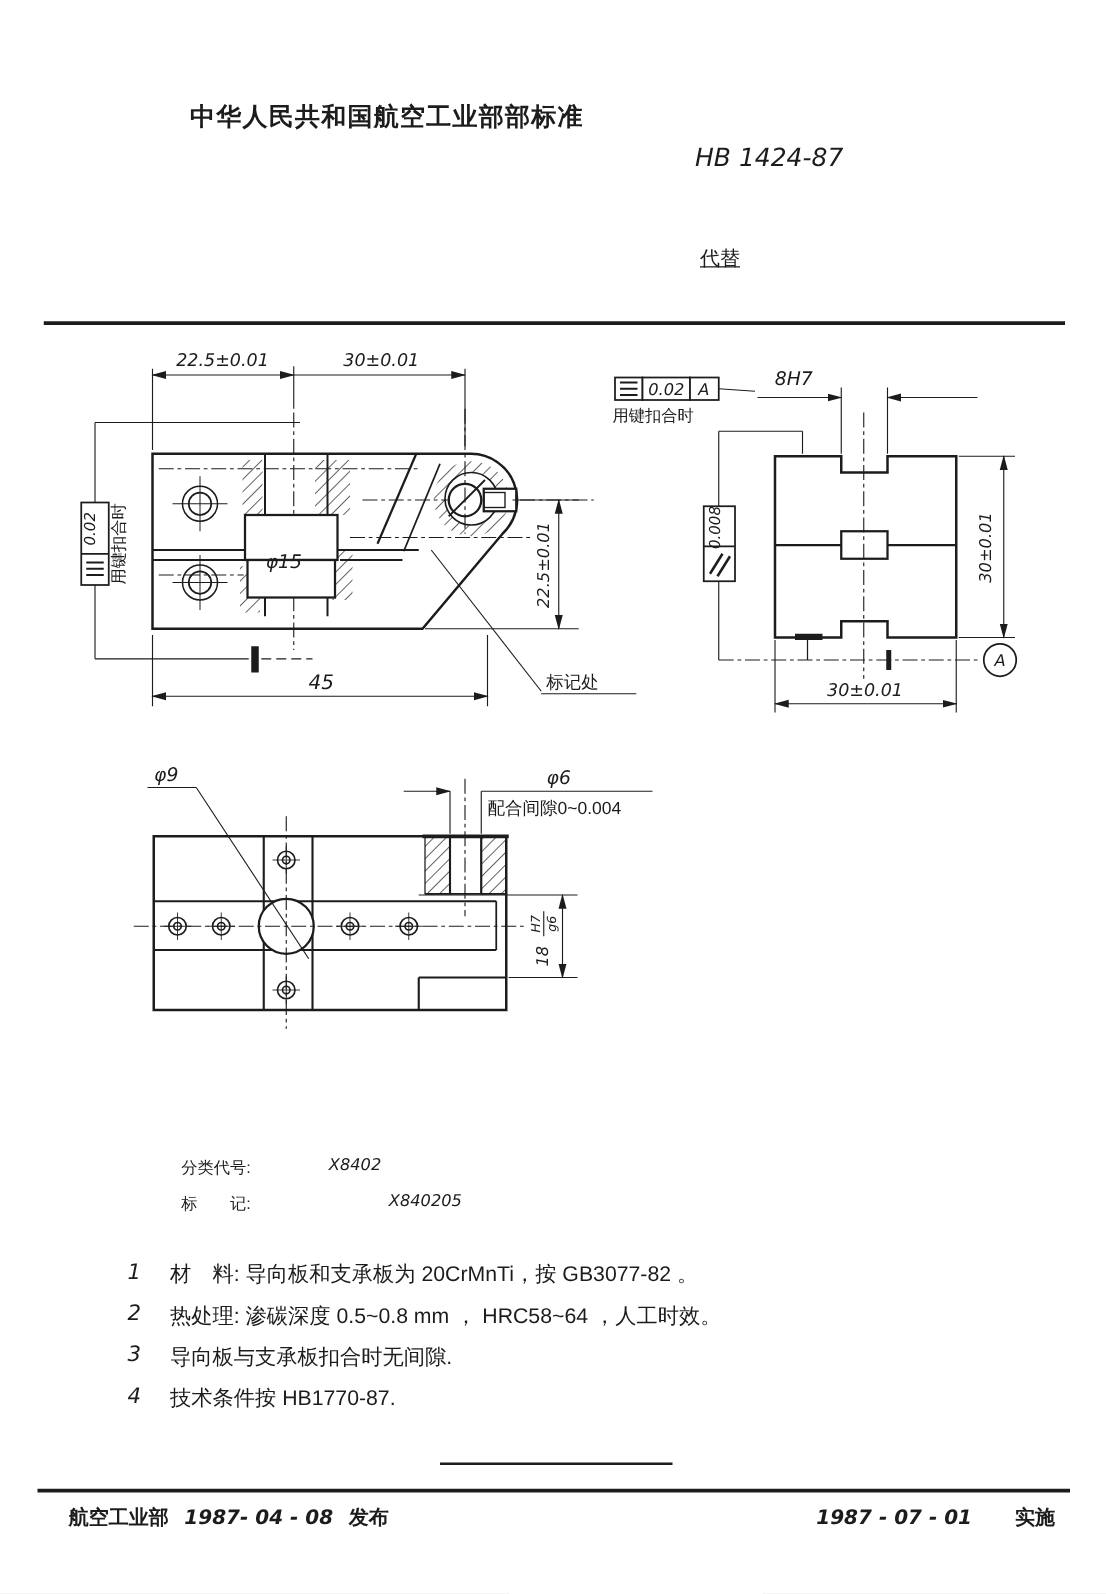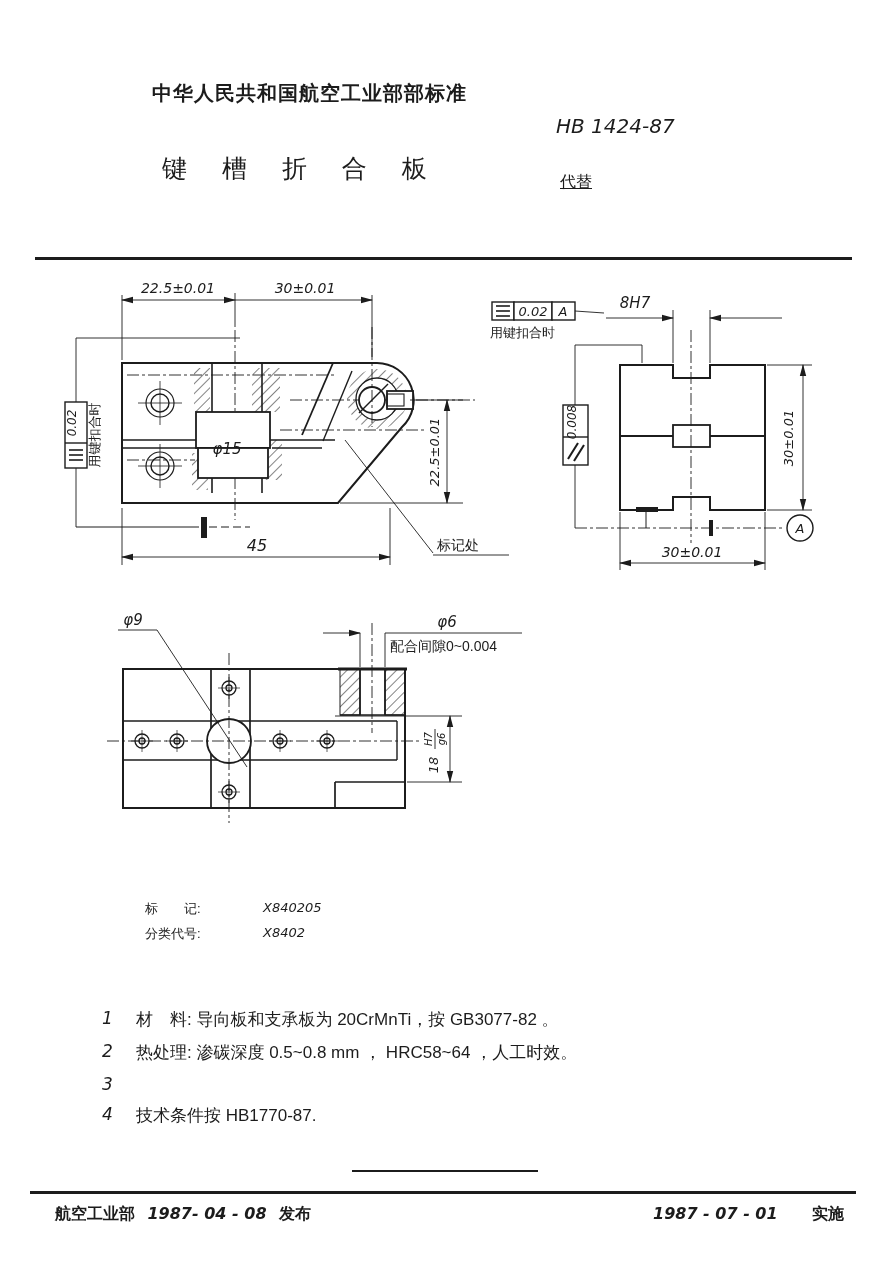--- a/index.html
+++ b/index.html
@@ -4,47 +4,46 @@
 <style>
   html,body{margin:0;padding:0;background:#e8e8e8;}
   .page{position:relative;width:885px;height:1275px;background:#ffffff;overflow:hidden;
         font-family:"Liberation Sans","DejaVu Sans",sans-serif;color:#1c1c1c;}
   .abs{position:absolute;}
   .cn{font-family:"Liberation Sans","DejaVu Sans",sans-serif;}
   .hw{font-family:"DejaVu Sans",sans-serif;font-style:italic;}
   .std-name{left:152px;top:80px;font-size:20px;font-weight:bold;letter-spacing:1px;}
   .std-num{left:556px;top:114px;font-size:20px;}
   .doc-title{left:162px;top:152px;font-size:25px;letter-spacing:14px;}
-  .supersede{left:560px;top:172px;font-size:16px;text-decoration:underline;}
+  .supersede{left:560px;top:197px;font-size:16px;text-decoration:underline;}
   .rule{background:#1c1c1c;}
   .rule-top{left:35px;top:257px;width:817px;height:3px;}
   .rule-short{left:352px;top:1170px;width:186px;height:2px;}
   .rule-bottom{left:30px;top:1191px;width:826px;height:3px;}
   .cls-row{left:145px;font-size:13px;display:flex;}
   .cls-row .lab{width:100px;}
   .cls-row .val{margin-left:18px;text-align:center;}
-  .cls-1{top:925px;} .cls-2{top:900px;}
+  .cls-1{top:925px;} .cls-2{top:954px;gap:48px;}
   .notes{left:102px;top:1008px;font-size:17px;}
   .note-row{display:flex;margin-bottom:10px;}
   .note-num{width:34px;flex:0 0 34px;}
   .footer-left{left:55px;top:1204px;font-size:16px;}
   .footer-right{left:645px;top:1204px;font-size:16px;}
   .footer-left .org,.footer-left .pub,.footer-right .eff{font-weight:bold;}
   .footer-left .date,.footer-right .date{margin:0 8px;font-weight:bold;}
   .pub{} .eff{margin-left:22px;}
   svg text{fill:#1c1c1c;}
 </style>
 </head>
 <body>
 
 <div class="page">
 
   <div class="abs cn std-name">中华人民共和国航空工业部部标准</div>
   <div class="abs hw std-num">HB 1424-87</div>
-  <div class="abs cn doc-title">键 槽 折 合 板</div>
   <div class="abs cn supersede">代替</div>
   <div class="abs rule rule-top"></div>
 
   <svg class="abs" style="left:35px;top:265px;" width="480" height="320" viewBox="0 0 480 320">
     <defs>
       <pattern id="p1" patternUnits="userSpaceOnUse" width="7" height="7" patternTransform="rotate(45)">
         <line x1="0" y1="0" x2="0" y2="7" stroke="#1c1c1c" stroke-width="1.1"></line>
       </pattern>
       <marker id="arE1" markerWidth="12" markerHeight="8" refX="11" refY="4" orient="auto" markerUnits="userSpaceOnUse">
         <path d="M12,4 L0,0.8 L0,7.2 Z" fill="#1c1c1c"></path>
@@ -355,20 +354,21 @@
     <div class="note-row">
       <span class="note-num hw">1</span>
       <span>材　料: 导向板和支承板为 20CrMnTi，按 GB3077-82 。</span>
     </div>
     <div class="note-row">
       <span class="note-num hw">2</span>
       <span>热处理: 渗碳深度 0.5~0.8 mm ， HRC58~64 ，人工时效。</span>
     </div>
     <div class="note-row">
       <span class="note-num hw">3</span>
+      <span>导向板与支承板扣合时无间隙.</span>
     </div>
     <div class="note-row">
       <span class="note-num hw">4</span>
       <span>技术条件按 HB1770-87.</span>
     </div>
   </div>
 
   <div class="abs rule rule-short"></div>
   <div class="abs rule rule-bottom"></div>
   <div class="abs cn footer-left">

